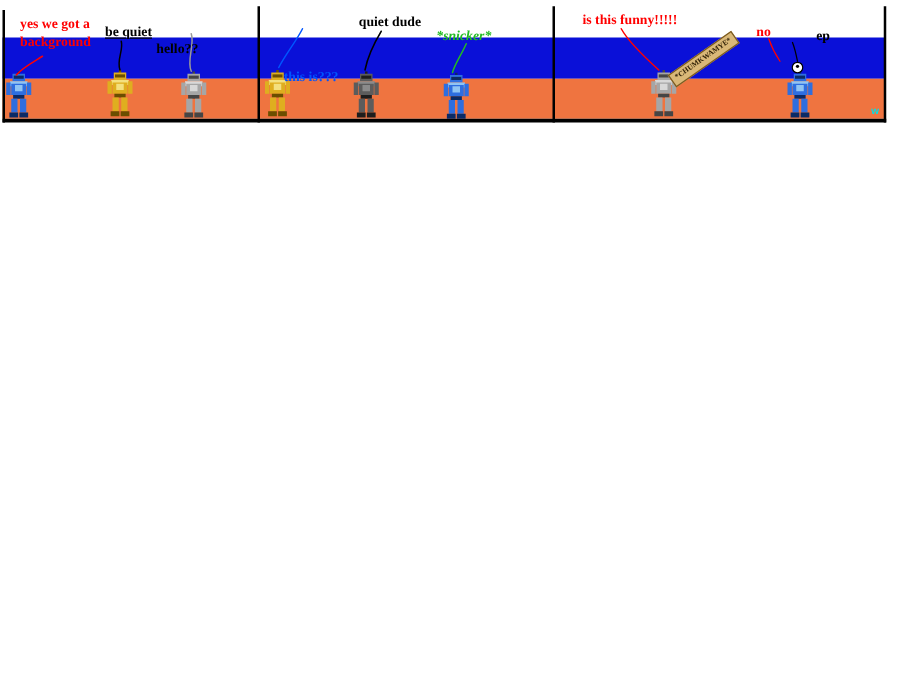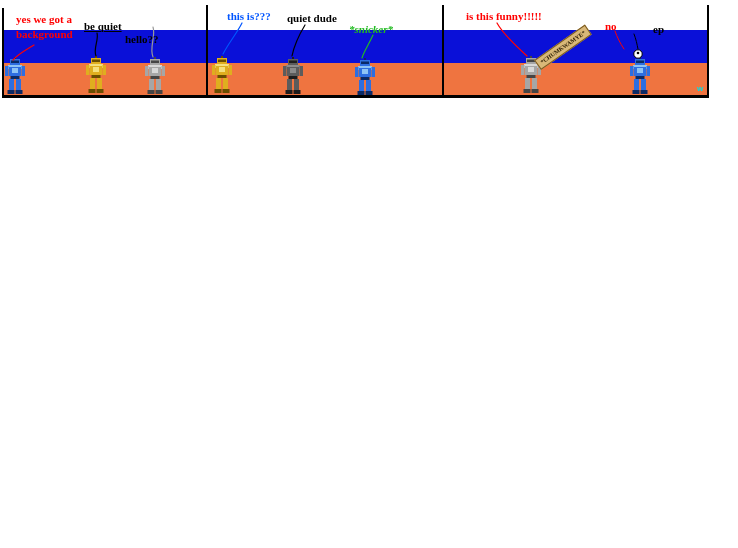--- a/index.html
+++ b/index.html
@@ -33,21 +33,21 @@
   .callout {
     position: absolute;
     font-weight: bold;
     font-size: 11px;
     line-height: 15px;
     white-space: nowrap;
     z-index: 6;
   }
   .t-red   { color: #ff0000; }
   .t-black { color: #000000; }
-  .t-blue  { color: #0055ff; }
+  .t-blue  { color: #0055ff; margin-top: 46px; }
   .t-green { color: #22bb22; }
   .c1 { left: 16px;  top: 12px; }
   .c2 { left: 84px;  top: 19px; text-decoration: underline; }
   .c3 { left: 125px; top: 13px; margin-top: 19px; }
   .c4 { left: 227px; top: 9px; }
   .c5 { left: 287px; top: 11px; }
   .c6 { left: 349px; top: 22px; font-style: italic; }
   .c7 { left: 466px; top: 9px; }
   .c8 { left: 605px; top: 19px; }
   .c9 { left: 653px; top: 22px; }

